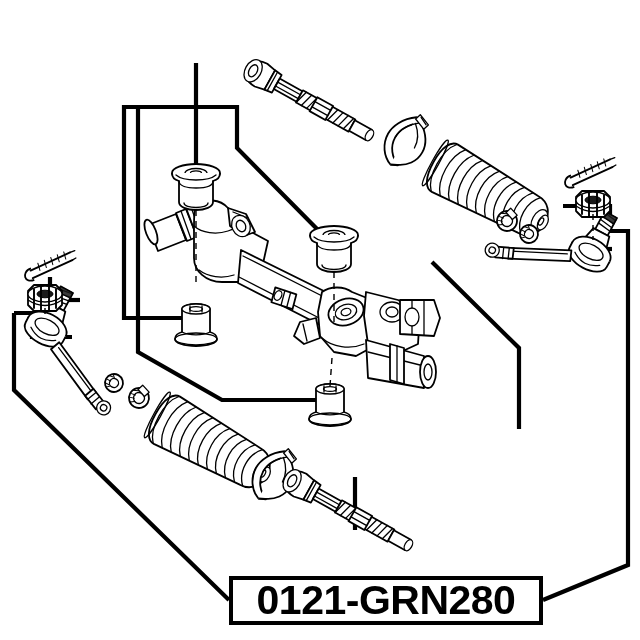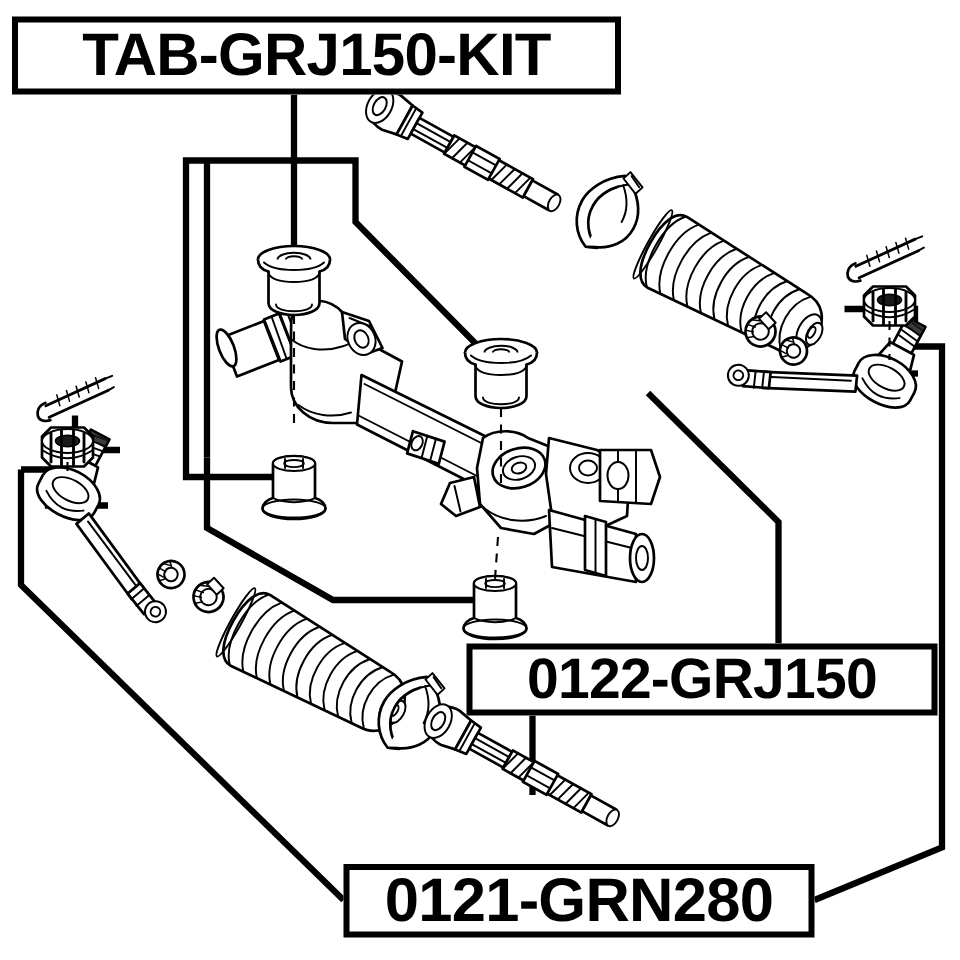--- a/index.html
+++ b/index.html
@@ -394,25 +394,19 @@
       </g>
       <path class="dash" d="M334,272 L334,326"></path>
 
       <g transform="translate(330,402)">
         <use href="#bushBot"></use>
       </g>
       <path class="dash" d="M332,358 L330,386"></path>
     </g>
   </svg>
 
-  <div class="callout" id="callout-tab">
-    <span>TAB-GRJ150-KIT</span>
-  </div>
-
-  <div class="callout" id="callout-0122">
-    <span>0122-GRJ150</span>
-  </div>
+
 
   <div class="callout" id="callout-0121">
     <span>0121-GRN280</span>
   </div>
 
 </div>
 
 </body></html>

